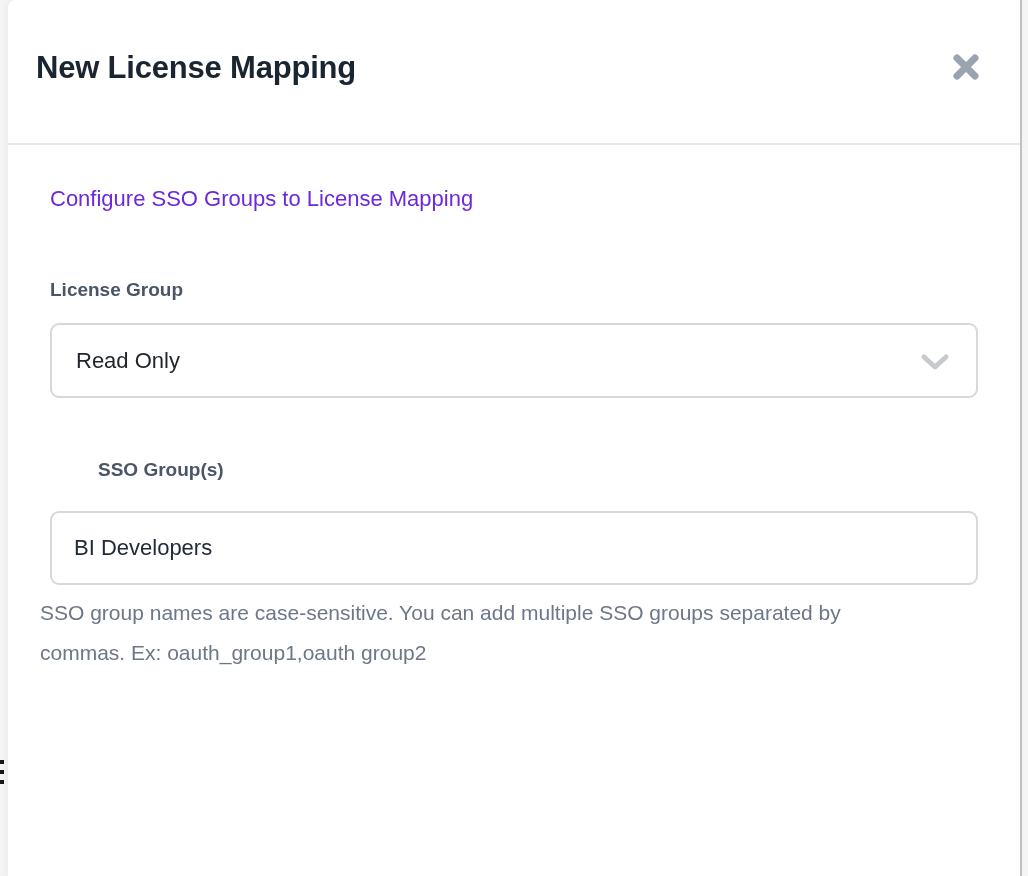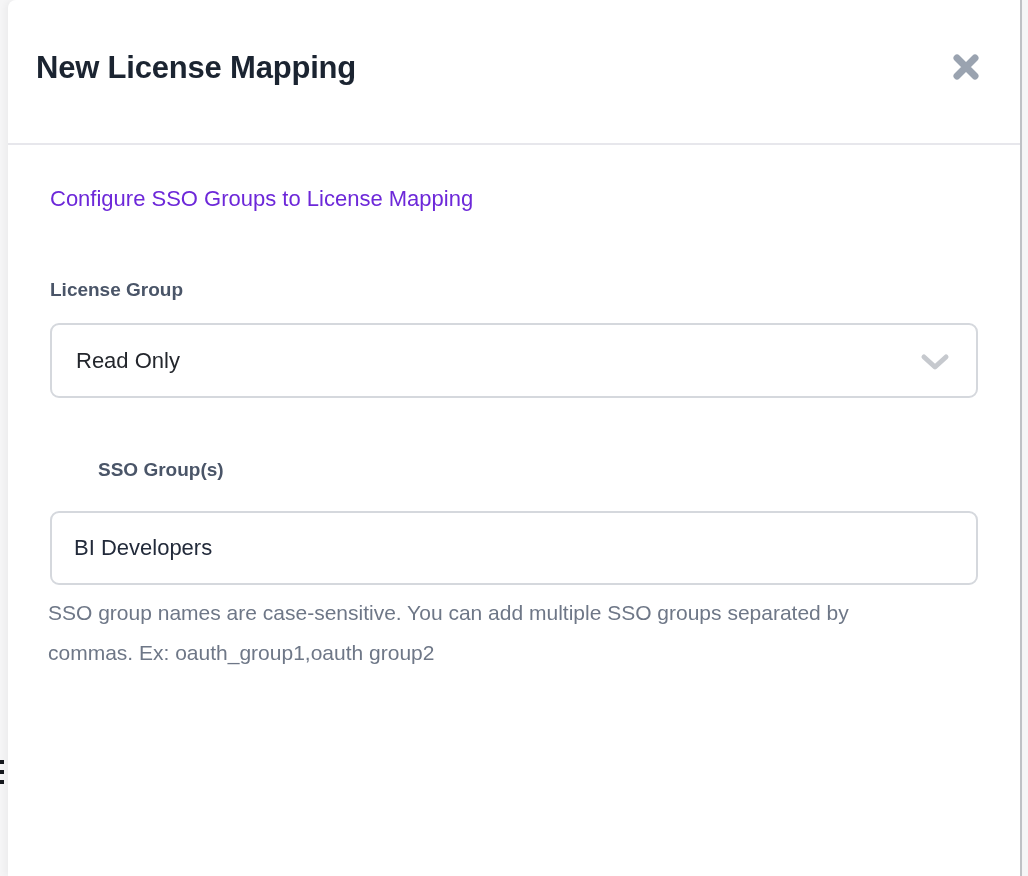--- a/index.html
+++ b/index.html
@@ -74,21 +74,21 @@
     background: #ffffff;
     border: 2px solid #d5d8dd; border-radius: 9px;
     padding: 0 22px;
     font-family: "Liberation Sans", sans-serif;
     font-size: 22px; color: #222a3a;
     outline: none;
     margin-top: 6px;
   }
 
   .help-text {
-    position: absolute; left: 40px; top: 448px;
+    position: absolute; left: 32px; top: 448px;
     width: 836px;
     font-size: 21px; line-height: 40px; color: #6e7787;
   }
 </style>
 </head>
 <body>
 
 <div class="stage">
 
   <div class="bg-clipped-icon">

